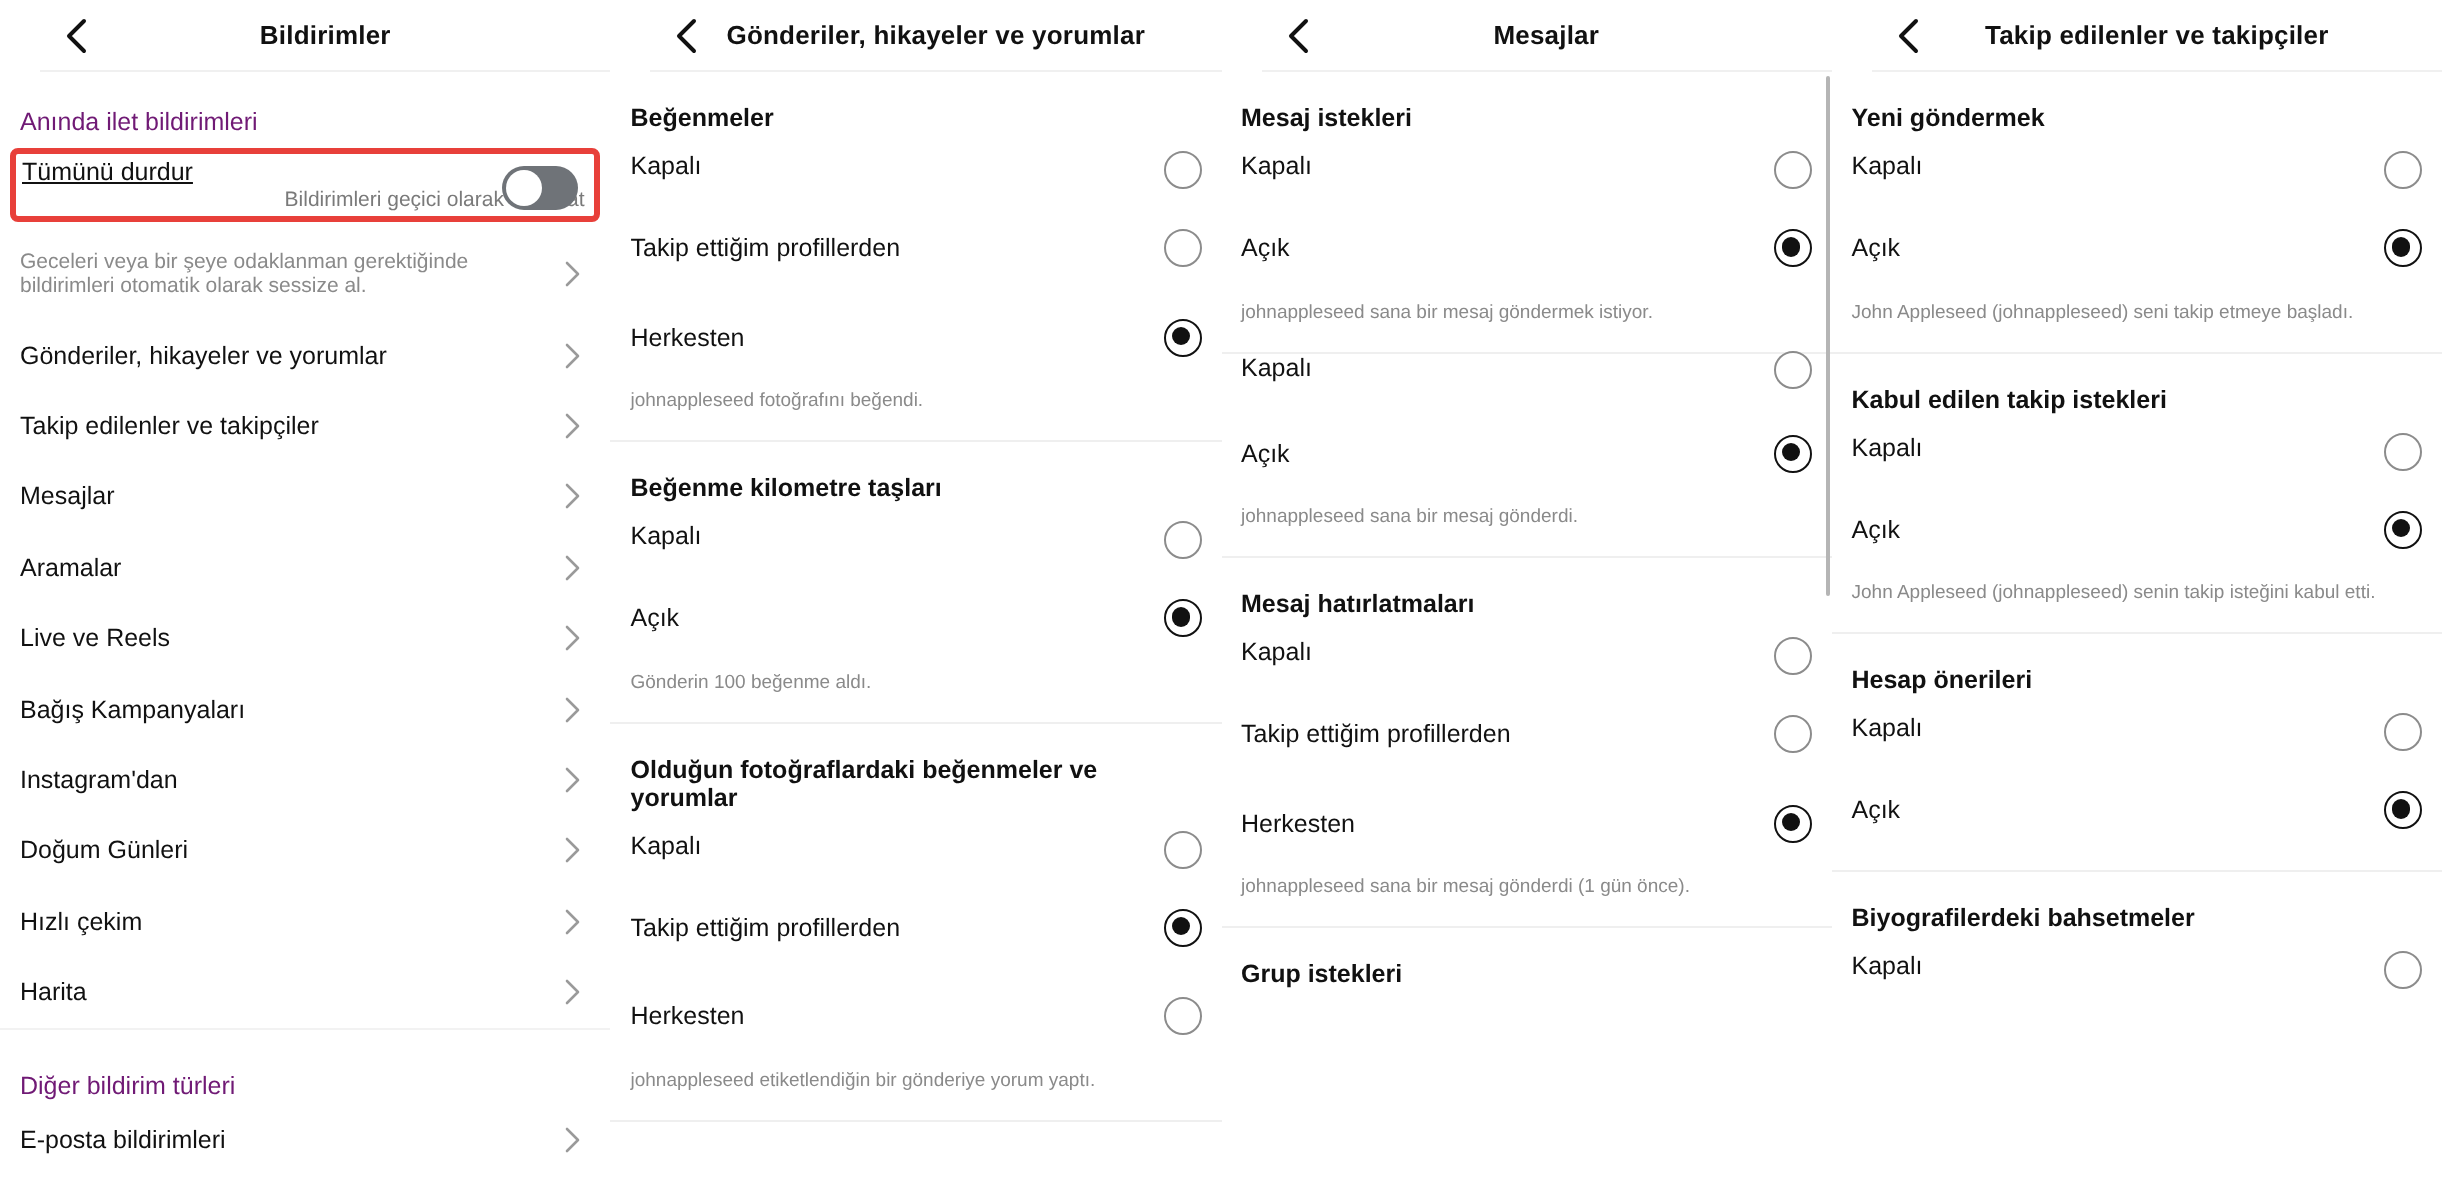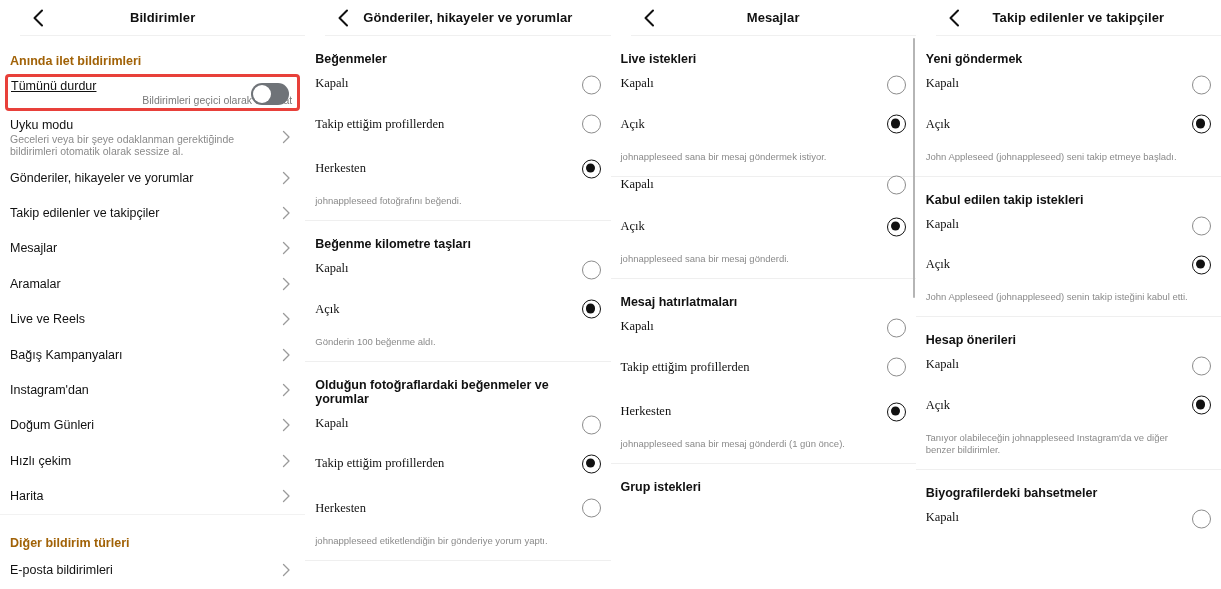--- a/index.html
+++ b/index.html
@@ -7,21 +7,21 @@
     body { font-family: "Liberation Sans", "DejaVu Sans", sans-serif; color: #111; position: relative; }
 
     .screens { display: flex; width: 1221px; height: 589px; }
     .screen { position: relative; width: 305.25px; height: 589px; overflow: hidden; background: #fff; }
 
     .hdr { position: relative; height: 36px; border-bottom: 1px solid #f0f0f0; display: flex; align-items: center; justify-content: center; margin-left: 20px; }
     .hdr .back { position: absolute; left: 6px; top: 6px; width: 24px; height: 24px; display: flex; align-items: center; justify-content: center; cursor: pointer; }
     .hdr .title { font-size: 13px; font-weight: bold; color: #111; letter-spacing: 0.1px; }
 
     
-    .sec-title { font-size: 12.5px; font-weight: bold; color: #a16207; padding: 0 10px; }
+    .sec-title { font-size: 12.5px; font-weight: normal; color: #701a75; padding: 0 10px; }
     .p1 .sec-title.first { margin-top: 16px; height: 18px; line-height: 18px; }
     .toggle-row { position: relative; margin: 4px 5px 0 5px; height: 37px; border: 3px solid #e8403a; border-radius: 4px; padding: 2px 5px 0 3px; }
     .toggle-row .lbl { font-size: 12.5px; color: #111; line-height: 15px; text-decoration: underline; }
     .toggle-row .sub { font-size: 10.5px; color: #7a7a7a; line-height: 13px; text-align: right; }
     .switch { position: absolute; right: 8px; top: 6px; width: 38px; height: 22px; border-radius: 11px; background: #6f7378; cursor: pointer; }
     .switch .knob { position: absolute; left: 2px; top: 2px; width: 18px; height: 18px; border-radius: 50%; background: #fff; }
 
     .nav-item { position: relative; display: flex; flex-direction: column; justify-content: center; padding: 0 30px 0 10px; cursor: pointer; }
     .nav-item .lbl { font-size: 12.5px; color: #111; line-height: 16px; }
     .nav-item .sub { font-size: 10.5px; color: #8a8a8a; line-height: 12.5px; }
@@ -29,21 +29,21 @@
     .nav-item.tall { height: 46px; margin-top: 3px; }
     .nav-item.std { height: 35.4px; }
     .band { height: 10px; border-top: 1px solid #f2f2f2; }
     .p1 .sec-title.second { margin-top: 10px; height: 18px; line-height: 18px; }
 
     
     .content { position: relative; }
     .group { border-bottom: 1px solid #efefef; padding-bottom: 7px; }
     .group .gtitle { font-size: 12.5px; font-weight: bold; color: #111; padding: 16px 10px 0 10px; line-height: 14px; }
     .group .gtitle.multi { line-height: 14px; }
-    .opt { position: relative; height: 44.5px; display: flex; align-items: center; padding: 0 10px; cursor: pointer; font-family: Liberation Serif, serif; }
+    .opt { position: relative; height: 44.5px; display: flex; align-items: center; padding: 0 10px; cursor: pointer; }
     .opt.first { height: 36px; align-items: flex-start; padding-top: 10px; }
     .opt .lbl { font-size: 12.5px; color: #111; }
     .radio { position: absolute; right: 10px; top: 50%; transform: translateY(-50%); width: 19px; height: 19px; border-radius: 50%; border: 1px solid #8c8c8c; background: #fff; }
     .opt.first .radio { top: 19px; }
     .radio.on { border: 1.8px solid #111; }
     .radio.on::after { content: ""; position: absolute; left: 3px; top: 3px; width: 9.4px; height: 9.4px; border-radius: 50%; background: #111; }
     .note { font-size: 9.5px; color: #8a8a8a; padding: 4px 10px 6px 10px; line-height: 12px; }
 
     .scrollbar { position: absolute; left: 302px; top: 38px; width: 2px; height: 260px; background: #b5b5b5; border-radius: 1px; }
   </style>
@@ -66,21 +66,20 @@
 
     <div class="toggle-row">
       <div class="lbl">Tümünü durdur</div>
       <div class="sub">Bildirimleri geçici olarak duraklat</div>
       <div class="switch">
           <div class="knob"></div>
         </div>
     </div>
 
     <div class="nav-item tall">
-      <div class="lbl">Uyku modu</div>
       <div class="sub">Geceleri veya bir şeye odaklanman gerektiğinde bildirimleri otomatik olarak sessize al.</div>
       <svg class="chev" viewBox="0 0 10 14">
           <path d="M2.5 1.5 L8 7 L2.5 12.5" fill="none" stroke="#9a9a9a" stroke-width="1.3" stroke-linecap="round" stroke-linejoin="round"></path>
         </svg>
     </div>
     <div class="nav-item std">
       <div class="lbl">Gönderiler, hikayeler ve yorumlar</div>
       <svg class="chev" viewBox="0 0 10 14">
           <path d="M2.5 1.5 L8 7 L2.5 12.5" fill="none" stroke="#9a9a9a" stroke-width="1.3" stroke-linecap="round" stroke-linejoin="round"></path>
         </svg>
@@ -211,21 +210,21 @@
     <div class="hdr">
       <div class="back">
         <svg width="12" height="18" viewBox="0 0 12 18">
             <path d="M10 1.5 L2.5 9 L10 16.5" fill="none" stroke="#111" stroke-width="2" stroke-linecap="round" stroke-linejoin="round"></path>
           </svg>
       </div>
       <div class="title">Mesajlar</div>
     </div>
     <div class="content">
       <div class="group">
-        <div class="gtitle">Live istekleri</div>
+        <div class="gtitle">Mesaj istekleri</div>
         <div class="opt first">
             <span class="lbl">Kapalı</span>
             <span class="radio"></span>
           </div>
         <div class="opt">
             <span class="lbl">Açık</span>
             <span class="radio on"></span>
           </div>
         <div class="note">johnappleseed sana bir mesaj göndermek istiyor.</div>
       </div>
@@ -300,21 +299,20 @@
       <div class="group">
         <div class="gtitle">Hesap önerileri</div>
         <div class="opt first">
             <span class="lbl">Kapalı</span>
             <span class="radio"></span>
           </div>
         <div class="opt">
             <span class="lbl">Açık</span>
             <span class="radio on"></span>
           </div>
-        <div class="note" style="padding-right:40px;">Tanıyor olabileceğin johnappleseed Instagram'da ve diğer benzer bildirimler.</div>
       </div>
       <div class="group" style="border-bottom:none;">
         <div class="gtitle">Biyografilerdeki bahsetmeler</div>
         <div class="opt first">
             <span class="lbl">Kapalı</span>
             <span class="radio"></span>
           </div>
       </div>
     </div>
   </div>

